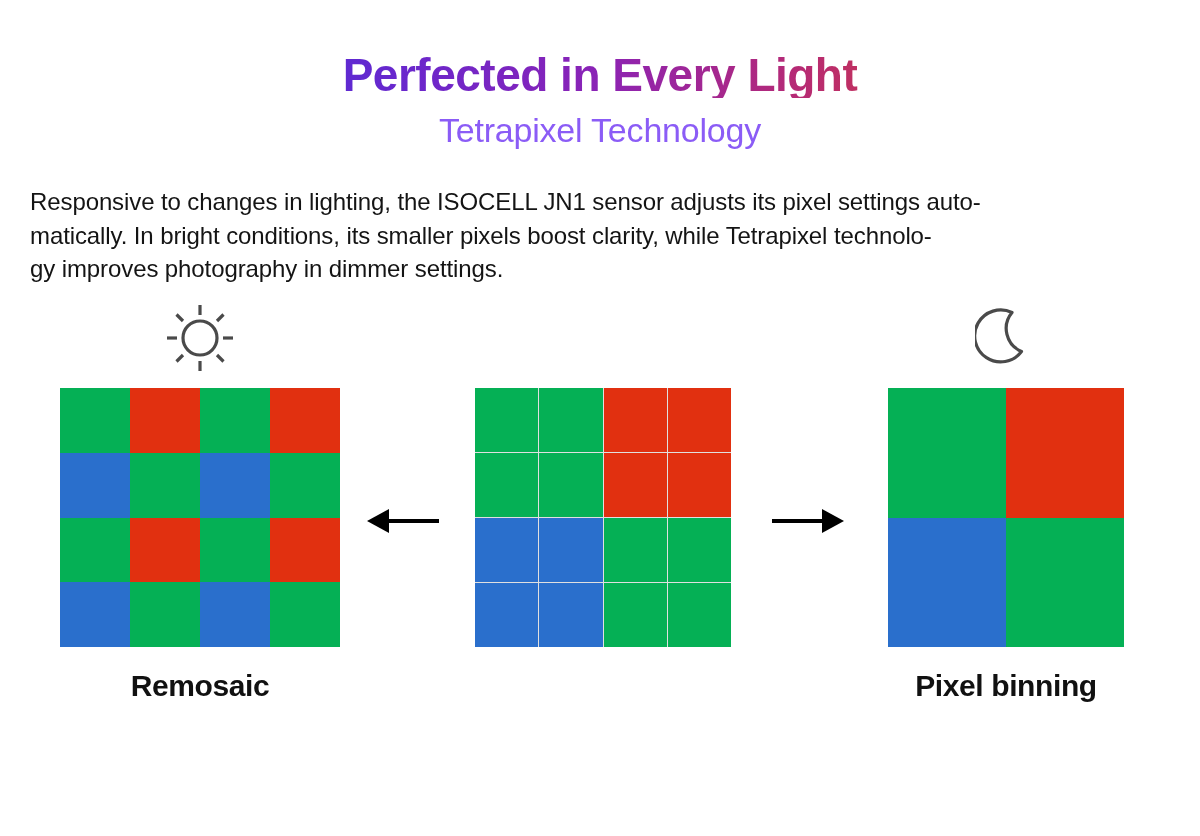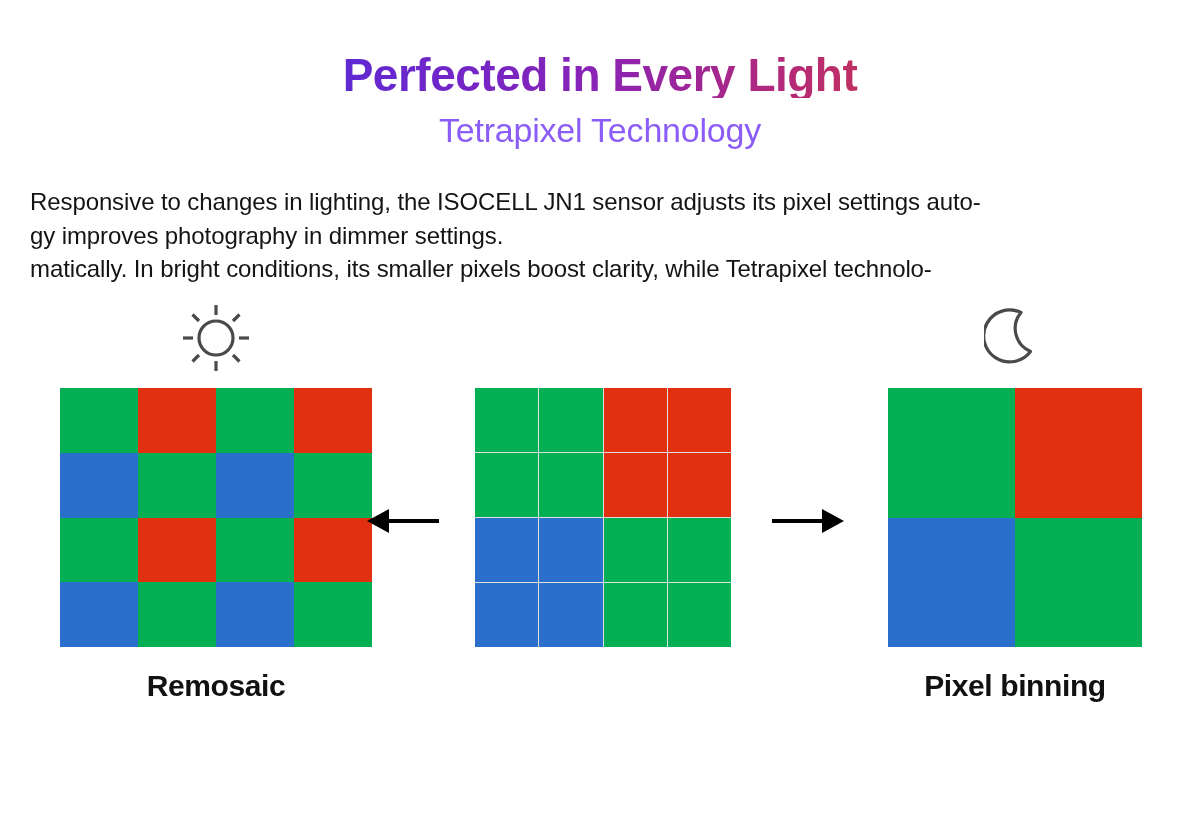--- a/index.html
+++ b/index.html
@@ -78,23 +78,23 @@
     left: 0;
     top: 288px;
     width: 1200px;
     height: 460px;
   }
 
   .panel {
     position: absolute;
     top: 0;
   }
-  .panel-left   { left: 60px;  width: 312px; }
+  .panel-left   { left: 60px;  width: 280px; }
   .panel-center { left: 475px; width: 256px; }
-  .panel-right  { left: 888px; width: 254px; }
+  .panel-right  { left: 888px; width: 236px; }
 
   .cond-icon {
     height: 100px;
     display: flex;
     align-items: center;
     justify-content: center;
   }
   .cond-icon svg { display: block; }
 
   .grid {
@@ -141,22 +141,22 @@
   .arrow svg { display: block; }
 </style>
 </head>
 <body>
 
 <div class="header">
   <h1 class="main-title">Perfected in Every Light</h1>
   <h2 class="sub-title">Tetrapixel Technology</h2>
   <div class="paragraph">
     <span class="pline">Responsive to changes in lighting, the ISOCELL JN1 sensor adjusts its pixel settings auto-</span>
+    <span class="pline">matically. In bright conditions, its smaller pixels boost clarity, while Tetrapixel technolo-</span>
     <span class="pline">gy improves photography in dimmer settings.</span>
-    <span class="pline">matically. In bright conditions, its smaller pixels boost clarity, while Tetrapixel technolo-</span>
   </div>
 </div>
 
 <div class="diagram">
 
   <div class="panel panel-left">
     <div class="cond-icon">
       <span>
         <svg width="72" height="72" viewBox="0 0 72 72" aria-hidden="true">
           <circle cx="36" cy="36" r="17" fill="none" stroke="#4A4A4A" stroke-width="3.2"></circle>

